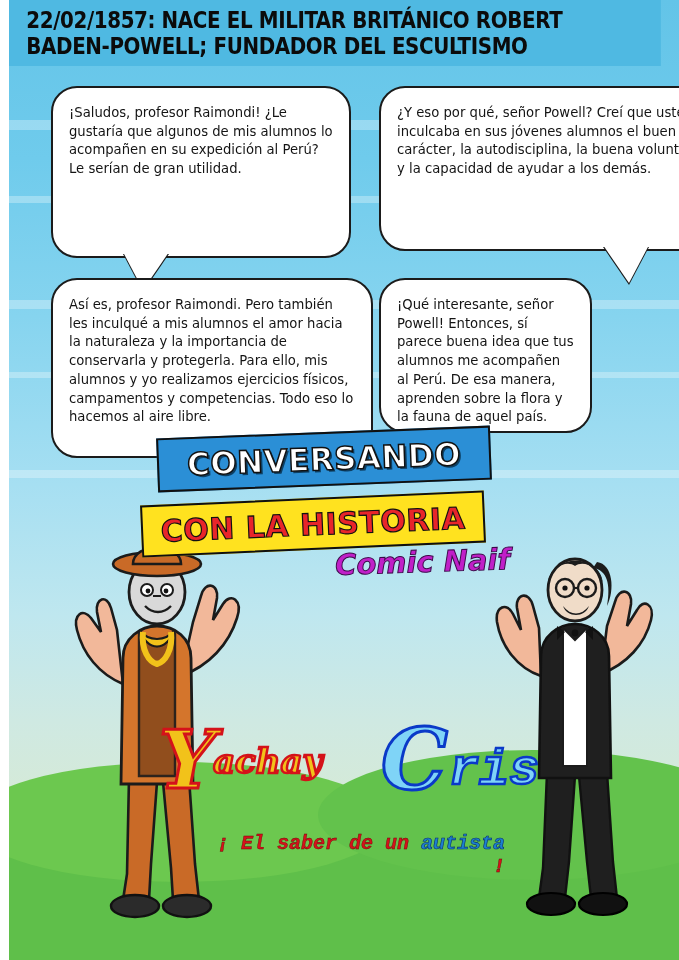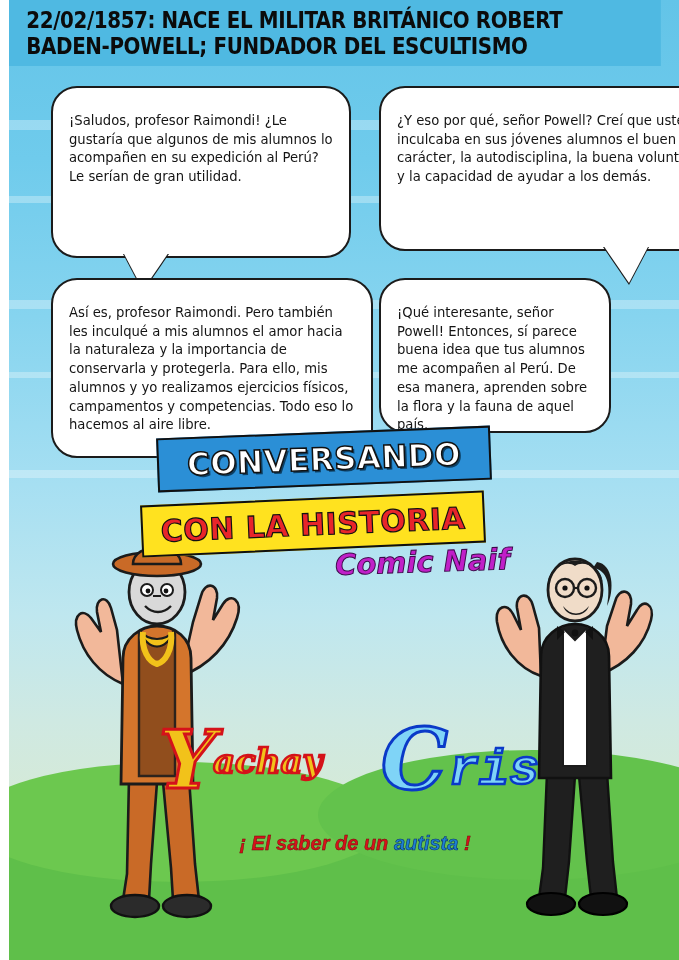--- a/index.html
+++ b/index.html
@@ -94,35 +94,35 @@
     transform-origin: left top;
   }
 
   
   .bubble {
     position: absolute;
     background: #ffffff;
     border: 2px solid #1b1b1b;
     border-radius: 26px;
     box-sizing: border-box;
-    padding: 24px 16px;
+    padding: 16px 16px;
     font-family: "DejaVu Sans", sans-serif;
     font-size: 13.2px;
     line-height: 1.42;
     color: #141414;
   }
   .bubble .tail {
     position: absolute;
     width: 0; height: 0;
   }
 
   #bubble-1 { left: 42px;  top: 86px;  width: 300px; height: 172px; }
   #bubble-2 { left: 370px; top: 86px;  width: 336px; height: 165px; }
   #bubble-3 { left: 42px;  top: 278px; width: 322px; height: 180px; }
-  #bubble-4 { left: 370px; top: 278px; width: 232px; height: 155px; }
+  #bubble-4 { left: 370px; top: 278px; width: 213px; height: 155px; }
 
   
   .tail-l {
     left: 70px; bottom: -34px;
     border-left: 20px solid transparent;
     border-right: 26px solid transparent;
     border-top: 38px solid #ffffff;
     filter: drop-shadow(0 2px 0 #1b1b1b);
   }
   .tail-r {
@@ -252,22 +252,22 @@
     font-style: italic;
     font-size: 50px;
     color: #7fd4f7;
     -webkit-text-stroke: 2.5px #0a39c8;
     line-height: 1;
   }
   .tagline {
     position: absolute;
     left: 196px; top: 832px;
     width: 300px;
-    text-align: center;
-    font-family: Liberation Sans, sans-serif;
+    text-align: right;
+    font-family: Liberation Mono, monospace;
     font-weight: bold;
     font-style: italic;
     font-size: 20px;
     color: #d4121a;
     -webkit-text-stroke: 0.4px #6b0508;
   }
   .tagline .hl {
     color: #1c7fd1;
     -webkit-text-stroke: 0.6px #0a2f6b;
   }

